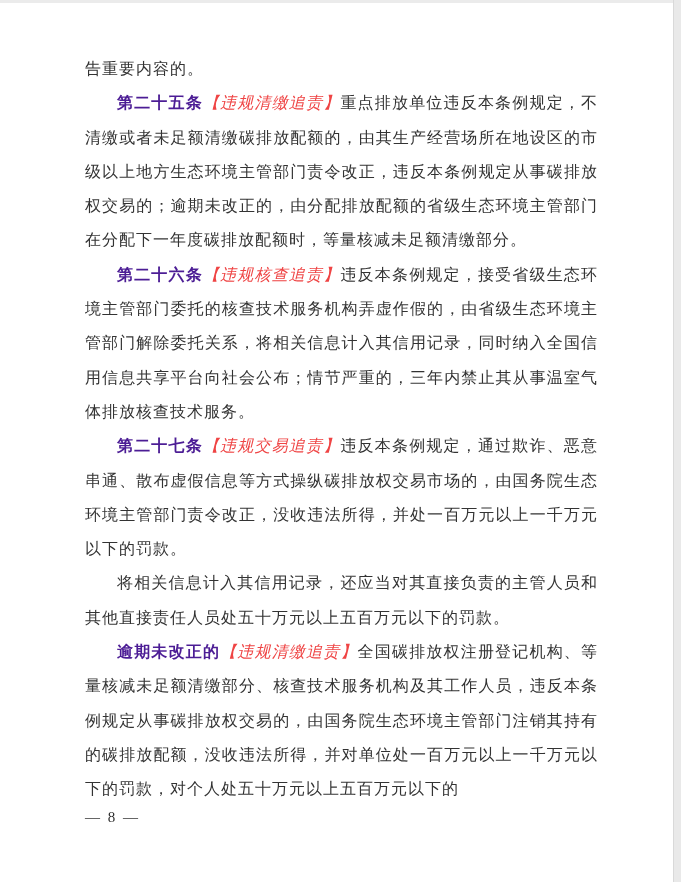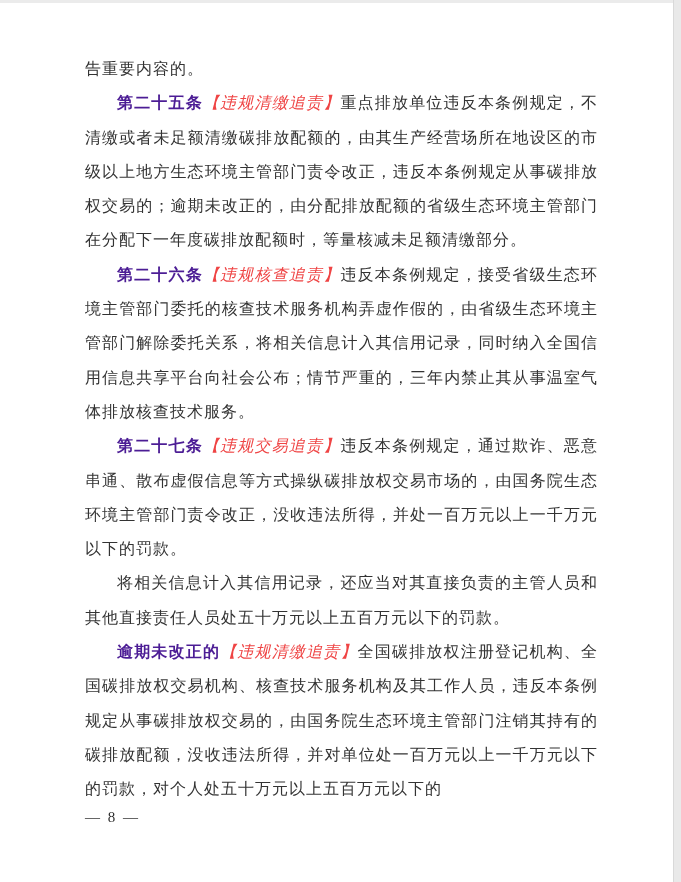--- a/index.html
+++ b/index.html
@@ -67,17 +67,17 @@
     <p class="para no-indent"><span class="art-body">告重要内容的。</span></p>
 
     <p class="para"><span class="art-head">第二十五条</span><span class="art-tag">【违规清缴追责】</span><span class="art-body">重点排放单位违反本条例规定，不清缴或者未足额清缴碳排放配额的，由其生产经营场所在地设区的市级以上地方生态环境主管部门责令改正，违反本条例规定从事碳排放权交易的；逾期未改正的，由分配排放配额的省级生态环境主管部门在分配下一年度碳排放配额时，等量核减未足额清缴部分。</span></p>
 
     <p class="para"><span class="art-head">第二十六条</span><span class="art-tag">【违规核查追责】</span><span class="art-body">违反本条例规定，接受省级生态环境主管部门委托的核查技术服务机构弄虚作假的，由省级生态环境主管部门解除委托关系，将相关信息计入其信用记录，同时纳入全国信用信息共享平台向社会公布；情节严重的，三年内禁止其从事温室气体排放核查技术服务。</span></p>
 
     <p class="para"><span class="art-head">第二十七条</span><span class="art-tag">【违规交易追责】</span><span class="art-body">违反本条例规定，通过欺诈、恶意串通、散布虚假信息等方式操纵碳排放权交易市场的，由国务院生态环境主管部门责令改正，没收违法所得，并处一百万元以上一千万元以下的罚款。</span></p>
 
     <p class="para"><span class="art-body">将相关信息计入其信用记录，还应当对其直接负责的主管人员和其他直接责任人员处五十万元以上五百万元以下的罚款。</span></p>
 
-    <p class="para"><span class="art-head">逾期未改正的</span><span class="art-tag">【违规清缴追责】</span><span class="art-body">全国碳排放权注册登记机构、全国碳排放权交易机构、核查技术服务机构及其工作人员，违反本条例规定从事碳排放权交易的，由国务院生态环境主管部门注销其持有的碳排放配额，没收违法所得，并对单位处一百万元以上一千万元以下的罚款，对个人处五十万元以上五百万元以下的</span></p>
+    <p class="para"><span class="art-head">逾期未改正的</span><span class="art-tag">【违规清缴追责】</span><span class="art-body">全国碳排放权注册登记机构、等量核减未足额清缴部分、核查技术服务机构及其工作人员，违反本条例规定从事碳排放权交易的，由国务院生态环境主管部门注销其持有的碳排放配额，没收违法所得，并对单位处一百万元以上一千万元以下的罚款，对个人处五十万元以上五百万元以下的</span></p>
   </div>
 
   <div class="footer">— 8 —</div>
 </div>
 
 </body></html>

